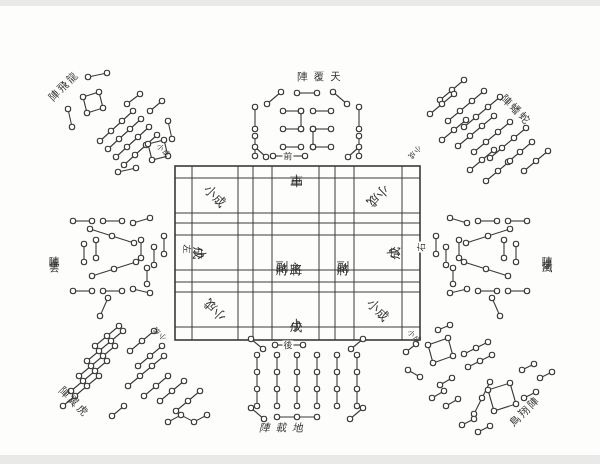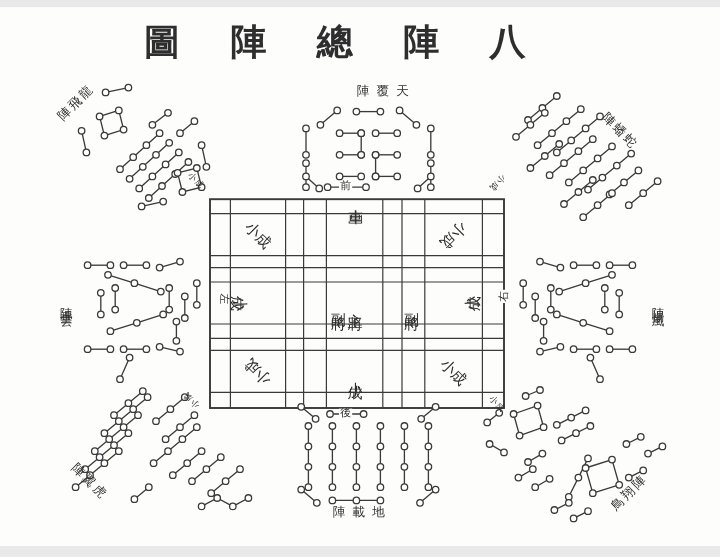--- a/index.html
+++ b/index.html
@@ -473,21 +473,20 @@
       <circle cx="540" cy="378" r="2.7" fill="#ffffff" stroke="#3a3a3a" stroke-width="1.1"></circle>
       <circle cx="552" cy="372" r="2.7" fill="#ffffff" stroke="#3a3a3a" stroke-width="1.1"></circle>
       <circle cx="524" cy="398" r="2.7" fill="#ffffff" stroke="#3a3a3a" stroke-width="1.1"></circle>
       <circle cx="536" cy="392" r="2.7" fill="#ffffff" stroke="#3a3a3a" stroke-width="1.1"></circle>
       <circle cx="462" cy="425" r="2.7" fill="#ffffff" stroke="#3a3a3a" stroke-width="1.1"></circle>
       <circle cx="474" cy="419" r="2.7" fill="#ffffff" stroke="#3a3a3a" stroke-width="1.1"></circle>
       <circle cx="478" cy="432" r="2.7" fill="#ffffff" stroke="#3a3a3a" stroke-width="1.1"></circle>
       <circle cx="490" cy="426" r="2.7" fill="#ffffff" stroke="#3a3a3a" stroke-width="1.1"></circle>
     </svg>
 
-  <div class="title">圖陣總陣八</div>
 
   <div class="cl" id="cl-tl">小成</div>
   <div class="cl v" id="cl-tc">中軍</div>
   <div class="cl" id="cl-tr">小成</div>
   <div class="cl v" id="cl-ml">小成</div>
   <div class="cl v" id="cl-fl">副將</div>
   <div class="cl v" id="cl-zj">主將</div>
   <div class="cl v" id="cl-fr">副將</div>
   <div class="cl v" id="cl-mr">小成</div>
   <div class="cl" id="cl-bl">小成</div>
@@ -497,20 +496,20 @@
   <div class="em" id="em-top">前</div>
   <div class="em" id="em-bottom">後</div>
   <div class="em" id="em-left">左</div>
   <div class="em" id="em-right">右</div>
 
   <div class="cm" id="cm-tl">小成</div>
   <div class="cm" id="cm-tr">小成</div>
   <div class="cm" id="cm-bl">小成</div>
   <div class="cm" id="cm-br">小成</div>
 <div class="flabel wide" style="left: 322px; top: 77px; transform: translate(-50%, -50%) rotate(0deg);">陣覆天</div>
-    <div class="flabel wide" style="left: 302px; top: 428px; transform: translate(-50%, -50%) rotate(0deg);">陣載地</div>
+    <div class="flabel wide" style="left: 284px; top: 428px; transform: translate(-50%, -50%) rotate(0deg); font-style: italic;">陣載地</div>
     <div class="flabel v" style="left: 54px; top: 252px; transform: translate(-50%, -50%) rotate(0deg);">陣垂雲</div>
     <div class="flabel v" style="left: 547px; top: 252px; transform: translate(-50%, -50%) rotate(0deg);">陣揚風</div>
     <div class="flabel" style="left: 64px; top: 86px; transform: translate(-50%, -50%) rotate(-45deg);">陣飛龍</div>
     <div class="flabel" style="left: 516px; top: 110px; transform: translate(-50%, -50%) rotate(45deg);">陣蟠蛇</div>
     <div class="flabel" style="left: 74px; top: 402px; transform: translate(-50%, -50%) rotate(45deg);">陣翼虎</div>
     <div class="flabel" style="left: 525px; top: 411px; transform: translate(-50%, -50%) rotate(-45deg);">鳥翔陣</div>
   </div>
 
 </body></html>

